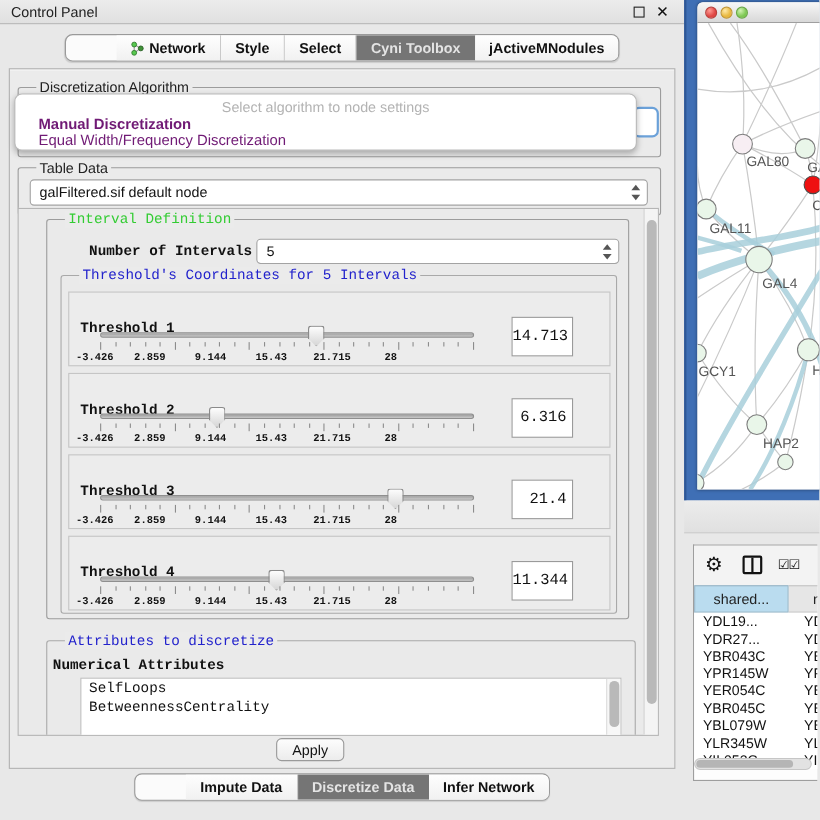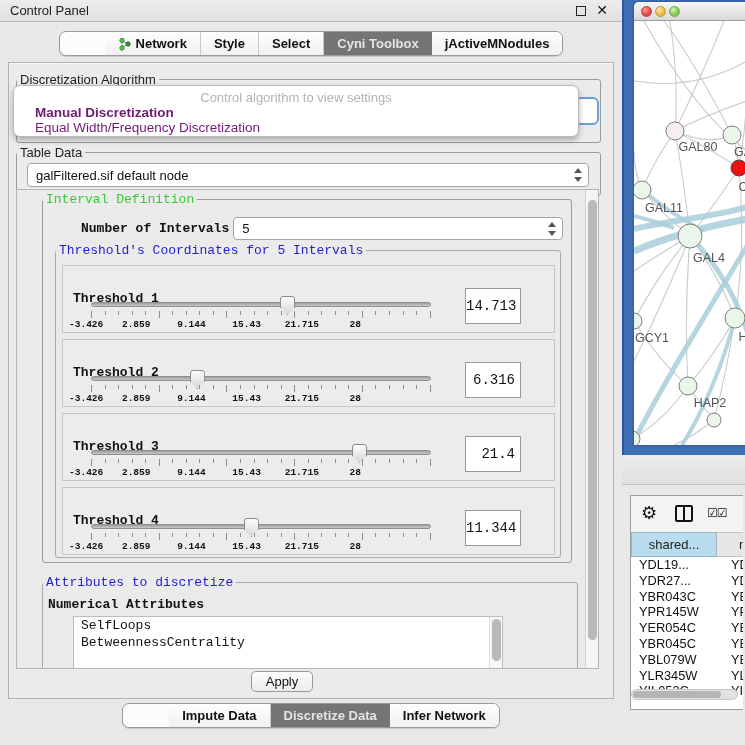--- a/index.html
+++ b/index.html
@@ -23,21 +23,21 @@
     color:#111; border-right:1px solid #c9c9c9; background:linear-gradient(#fefefe,#f1f1f1); white-space:nowrap; }
   .tab:last-child { border-right:none; }
   .tab.selected { background:var(--selected-tab-bg,#757575); color:#e4e4e4; border-right:none; }
   .tab .net-ic { margin-right:5px; display:inline-block; width:12px; height:14px; }
 
   
   #content { position:absolute; left:8px; top:62px; width:606px; height:637px;
     background:#ebebeb; border:1px solid #b2b2b2; box-shadow:inset 0 1px 0 #f8f8f8; }
 
   .group { position:absolute; border:1px solid #9c9c9c; border-radius:3px; }
-  .gtitle { position:absolute; top:-8px; left:0; padding:0 3px; background:#ebebeb; font-size:13px; white-space:nowrap; }
+  .gtitle { position:absolute; top:-8px; left:16px; padding:0 3px; background:#ebebeb; font-size:13px; white-space:nowrap; }
   .gtitle.green { color:var(--group-title-green,#33cc33); }
   .gtitle.blue  { color:var(--group-title-blue,#2222cc); }
   .gtitle.dark  { color:#222; }
 
   #algo-group { left:7px; top:16px; width:585px; height:64px; z-index:1; }
 
   
   #algo-popup { position:absolute; left:4px; top:22px; width:566px; height:52px; z-index:10;
     background:#fff; border:1px solid #b9b9b9; border-radius:7px;
     box-shadow:0 3px 6px rgba(0,0,0,.28); }
@@ -88,21 +88,21 @@
   .thr-ticks i.major { height:7px; }
   .thr-ticklabels { position:absolute; left:18px; top:53px; width:276px; height:11px; }
   .thr-ticklabels span { position:absolute; transform:translateX(-50%);
     font-size:9.5px; font-weight:bold; color:#111; white-space:nowrap; }
   .thr-value { position:absolute; left:402px; top:22px; width:56px; height:36px;
     background:#fff; border:1px solid #9a9a9a; font-size:14px;
     text-align:right; line-height:34px; padding-right:5px; }
 
   #attrs-group { left:25px; top:392px; width:536px; height:100px; border-color:#a9a9a9; }
   #attrs-subtitle { position:absolute; left:5px; top:14px; font-size:13px; font-weight:bold; }
-  #attrs-list { position:absolute; left:30px; top:33px; width:430px; height:64px;
+  #attrs-list { position:absolute; left:30px; top:33px; width:492px; height:64px;
     background:#fff; border:1px solid #bdbdbd; overflow:hidden; }
   .attr-item { font-size:13px; padding:1px 0 1px 7px; white-space:nowrap; }
   #attrs-vscroll { right:0; border-left:1px solid #ddd; background:#f7f7f7; }
   #attrs-vthumb { top:2px; height:42px; }
 
   #apply-btn { position:absolute; left:242px; top:608px; width:62px; height:21px;
     background:linear-gradient(#fdfdfd,#ececec); border:1px solid #9a9a9a; border-radius:5px;
     font-size:13px; text-align:center; line-height:19px; }
 
   
@@ -192,21 +192,21 @@
 
     <div id="content">
 
       <div class="group" id="algo-group">
         <span class="gtitle dark">Discretization Algorithm</span>
       </div>
 
       <div id="combo-sliver"></div>
 
       <div id="algo-popup">
-        <div id="popup-placeholder">Control algorithm to view settings</div>
+        <div id="popup-placeholder">Select algorithm to node settings</div>
         <div class="popup-option" id="popup-opt0">Manual Discretization</div>
         <div class="popup-option" id="popup-opt1">Equal Width/Frequency Discretization</div>
       </div>
 
       <div class="group" id="tabledata-group">
         <span class="gtitle dark">Table Data</span>
         <div class="combo" id="tabledata-combo">
           <span class="cval">galFiltered.sif default node</span>
           <span class="stepper"></span>
         </div>

